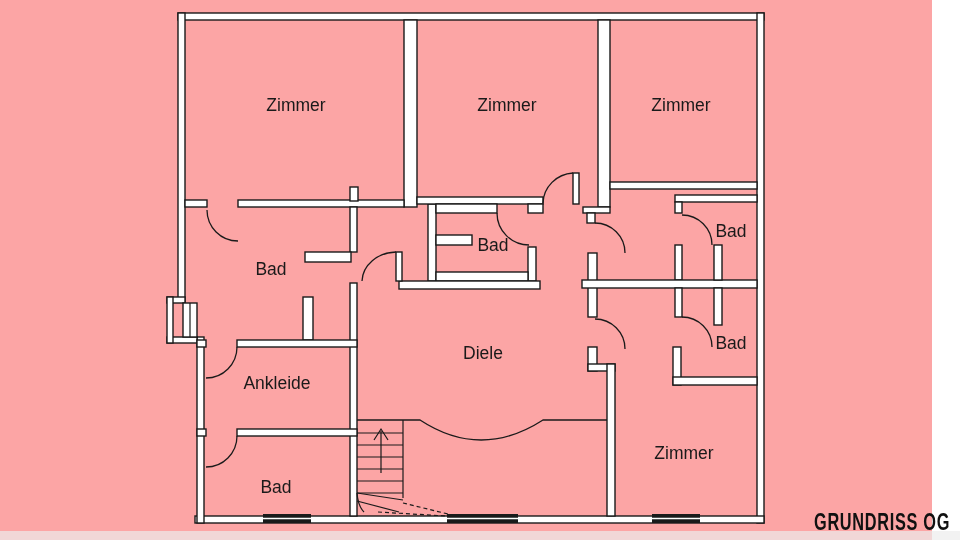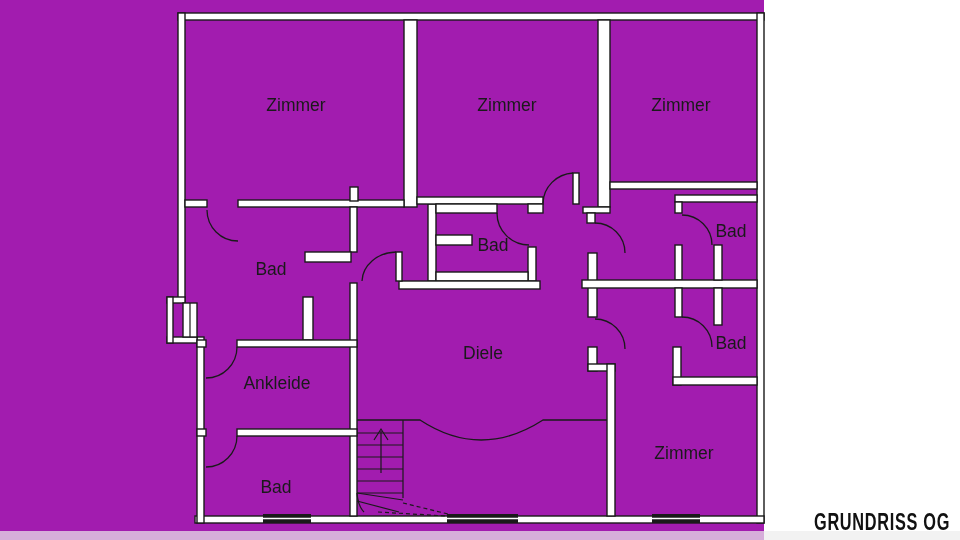--- a/index.html
+++ b/index.html
@@ -1,17 +1,17 @@
 <!DOCTYPE html>
 <html><head>
 <meta charset="utf-8">
 <style>
   html,body{margin:0;padding:0;background:#ffffff;}
   body{width:960px;height:540px;overflow:hidden;font-family:"Liberation Sans",sans-serif;}
-  .stage{position:relative;width:764px;height:540px;background:#a21caf;}
+  .stage{position:relative;width:932px;height:540px;background:#fca5a5;}
   svg{display:block;}
   text.room-label{font-family:"Liberation Sans",sans-serif;font-size:17.5px;fill:#1a1a1a;}
   text.plan-title{font-family:"Liberation Sans",sans-serif;font-size:24px;font-weight:bold;fill:#111111;letter-spacing:1px;}
 </style>
 </head>
 <body>
 
 <div class="stage">
 <svg width="960" height="540" viewBox="0 0 960 540">
 

